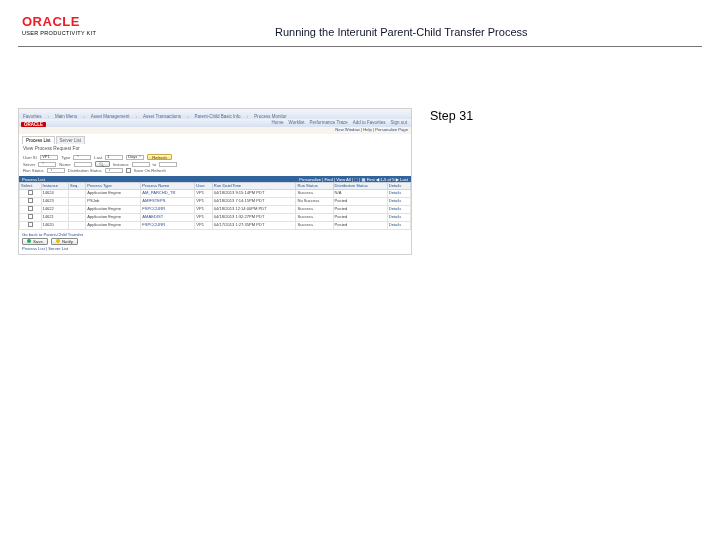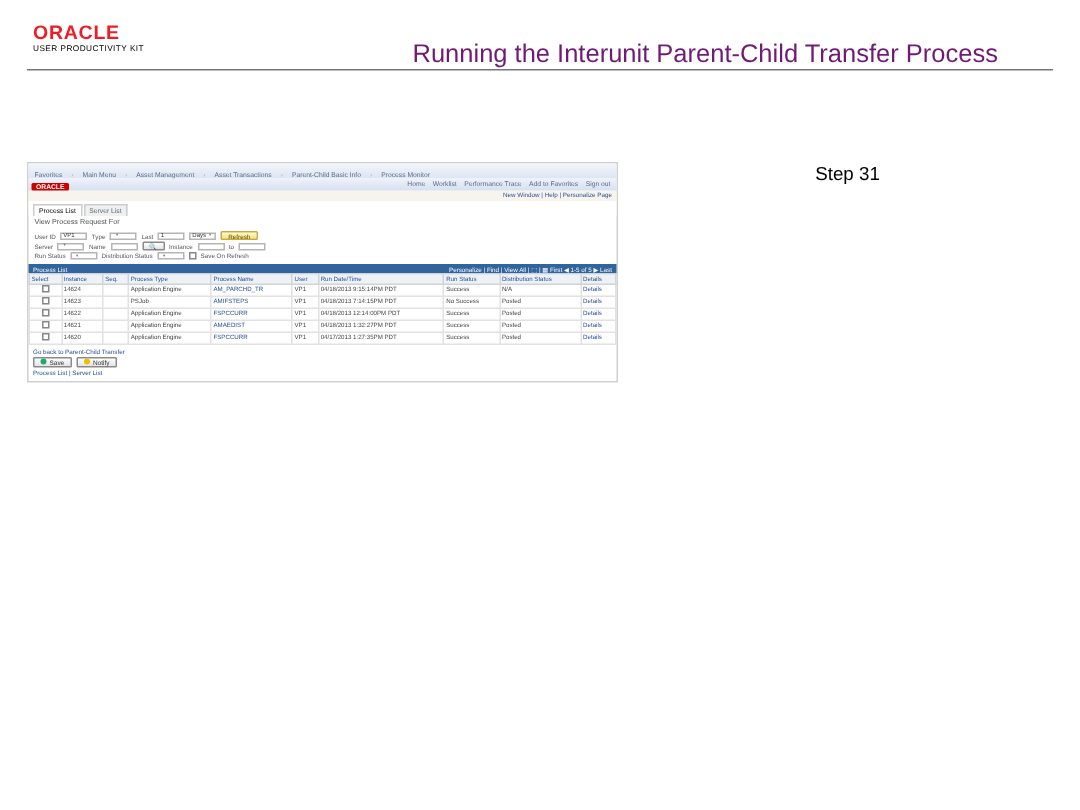--- a/index.html
+++ b/index.html
@@ -30,22 +30,22 @@
   }
   .logo .kit {
     font-size: 5.5px;
     letter-spacing: 0.3px;
     color: #000;
     margin-top: 1px;
   }
   .title {
     position: absolute;
     left: 275px; top: 26px;
-    font-size: 17px;
-    color: #701a75;
+    font-size: 11px;
+    color: #0f172a;
     text-align: center;
   }
   .rule {
     position: absolute;
     left: 18px; top: 46px;
     width: 684px; height: 1px;
     background: #777;
   }
 
   
@@ -55,21 +55,21 @@
     width: 394px;
     height: 186px;
   }
   .right-pane {
     position: absolute;
     left: 430px; top: 108px;
     width: 270px;
     font-size: 12px;
     line-height: 1.4;
   }
-  .step-label { font-size: 12.5px; margin-bottom: 44px; text-align: center; }
+  .step-label { font-size: 12.5px; margin-bottom: 44px; }
   .right-pane b { font-weight: 700; }
 
   
   .mini {
     width: 394px;
     font-size: 5px;
     line-height: 1.2;
     color: #333;
     border: 1px solid #d0d0d0;
   }

